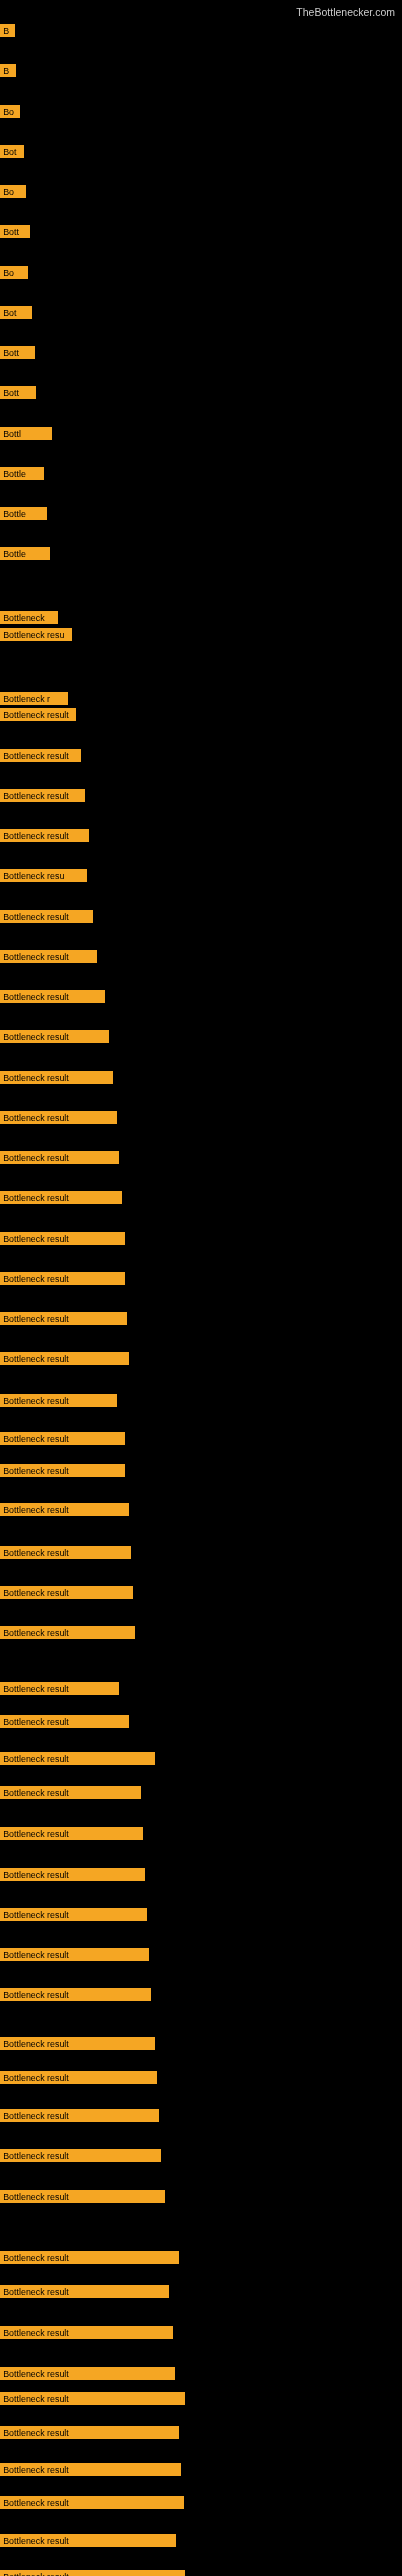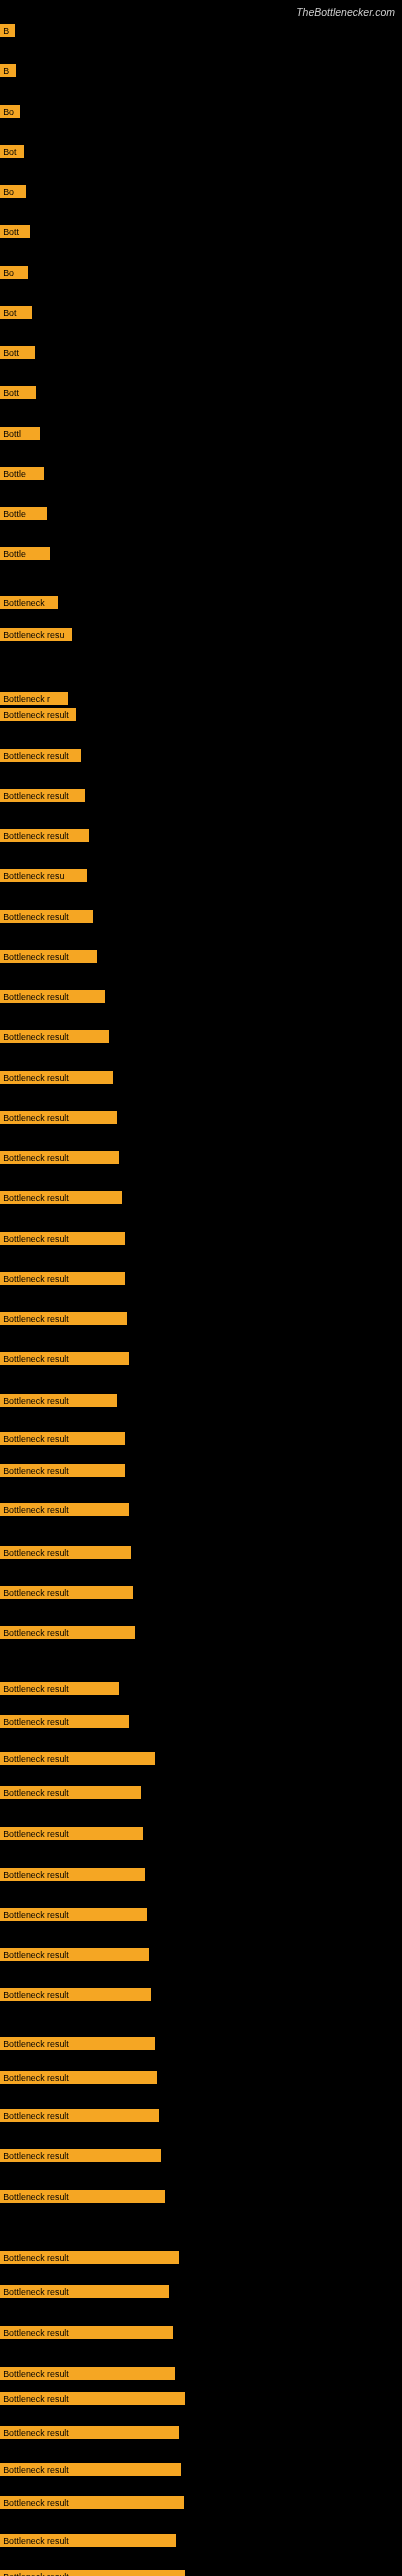--- a/index.html
+++ b/index.html
@@ -13,21 +13,20 @@
       min-height: 2576px;
       font-family: Arial, sans-serif;
       position: relative;
     }
     .site-title {
       position: absolute;
       top: 6.4px;
       right: 8px;
       color: #ccc;
       font-size: 10.5px;
-      font-style: italic;
     }
     .bar-container {
       position: absolute;
       left: 0;
     }
     .bar-label {
       display: inline-block;
       background-color: #f5a623;
       color: #000;
       font-size: 8.9px;
@@ -45,25 +44,25 @@
     <div class="bar-container" style="top: 24px; left: 0px;"><span class="bar-label" style="width: 14.5px;">B</span></div>
     <div class="bar-container" style="top: 64px; left: 0px;"><span class="bar-label" style="width: 16px;">B</span></div>
     <div class="bar-container" style="top: 105px; left: 0px;"><span class="bar-label" style="width: 20px;">Bo</span></div>
     <div class="bar-container" style="top: 145px; left: 0px;"><span class="bar-label" style="width: 24px;">Bot</span></div>
     <div class="bar-container" style="top: 185px; left: 0px;"><span class="bar-label" style="width: 26px;">Bo</span></div>
     <div class="bar-container" style="top: 225px; left: 0px;"><span class="bar-label" style="width: 30px;">Bott</span></div>
     <div class="bar-container" style="top: 266px; left: 0px;"><span class="bar-label" style="width: 28px;">Bo</span></div>
     <div class="bar-container" style="top: 306px; left: 0px;"><span class="bar-label" style="width: 32px;">Bot</span></div>
     <div class="bar-container" style="top: 346px; left: 0px;"><span class="bar-label" style="width: 35px;">Bott</span></div>
     <div class="bar-container" style="top: 386px; left: 0px;"><span class="bar-label" style="width: 36px;">Bott</span></div>
-    <div class="bar-container" style="top: 427px; left: 0px;"><span class="bar-label" style="width: 40px;">Bottl</span></div>
+    <div class="bar-container" style="top: 427px; left: 0px;"><span class="bar-label" style="width: 52px;">Bottl</span></div>
     <div class="bar-container" style="top: 467px; left: 0px;"><span class="bar-label" style="width: 44px;">Bottle</span></div>
     <div class="bar-container" style="top: 507px; left: 0px;"><span class="bar-label" style="width: 47px;">Bottle</span></div>
     <div class="bar-container" style="top: 547px; left: 0px;"><span class="bar-label" style="width: 50px;">Bottle</span></div>
-    <div class="bar-container" style="top: 596px; left: 0px;"><span class="bar-label" style="width: 58px;">Bottleneck</span></div>
+    <div class="bar-container" style="top: 611px; left: 0px;"><span class="bar-label" style="width: 58px;">Bottleneck</span></div>
     <div class="bar-container" style="top: 628px; left: 0px;"><span class="bar-label" style="width: 72px;">Bottleneck resu</span></div>
     <div class="bar-container" style="top: 692px; left: 0px;"><span class="bar-label" style="width: 68px;">Bottleneck r</span></div>
     <div class="bar-container" style="top: 708px; left: 0px;"><span class="bar-label" style="width: 76px;">Bottleneck result</span></div>
     <div class="bar-container" style="top: 749px; left: 0px;"><span class="bar-label" style="width: 81px;">Bottleneck result</span></div>
     <div class="bar-container" style="top: 789px; left: 0px;"><span class="bar-label" style="width: 85px;">Bottleneck result</span></div>
     <div class="bar-container" style="top: 829px; left: 0px;"><span class="bar-label" style="width: 89px;">Bottleneck result</span></div>
     <div class="bar-container" style="top: 869px; left: 0px;"><span class="bar-label" style="width: 87px;">Bottleneck resu</span></div>
     <div class="bar-container" style="top: 910px; left: 0px;"><span class="bar-label" style="width: 93px;">Bottleneck result</span></div>
     <div class="bar-container" style="top: 950px; left: 0px;"><span class="bar-label" style="width: 97px;">Bottleneck result</span></div>
     <div class="bar-container" style="top: 990px; left: 0px;"><span class="bar-label" style="width: 105px;">Bottleneck result</span></div>

